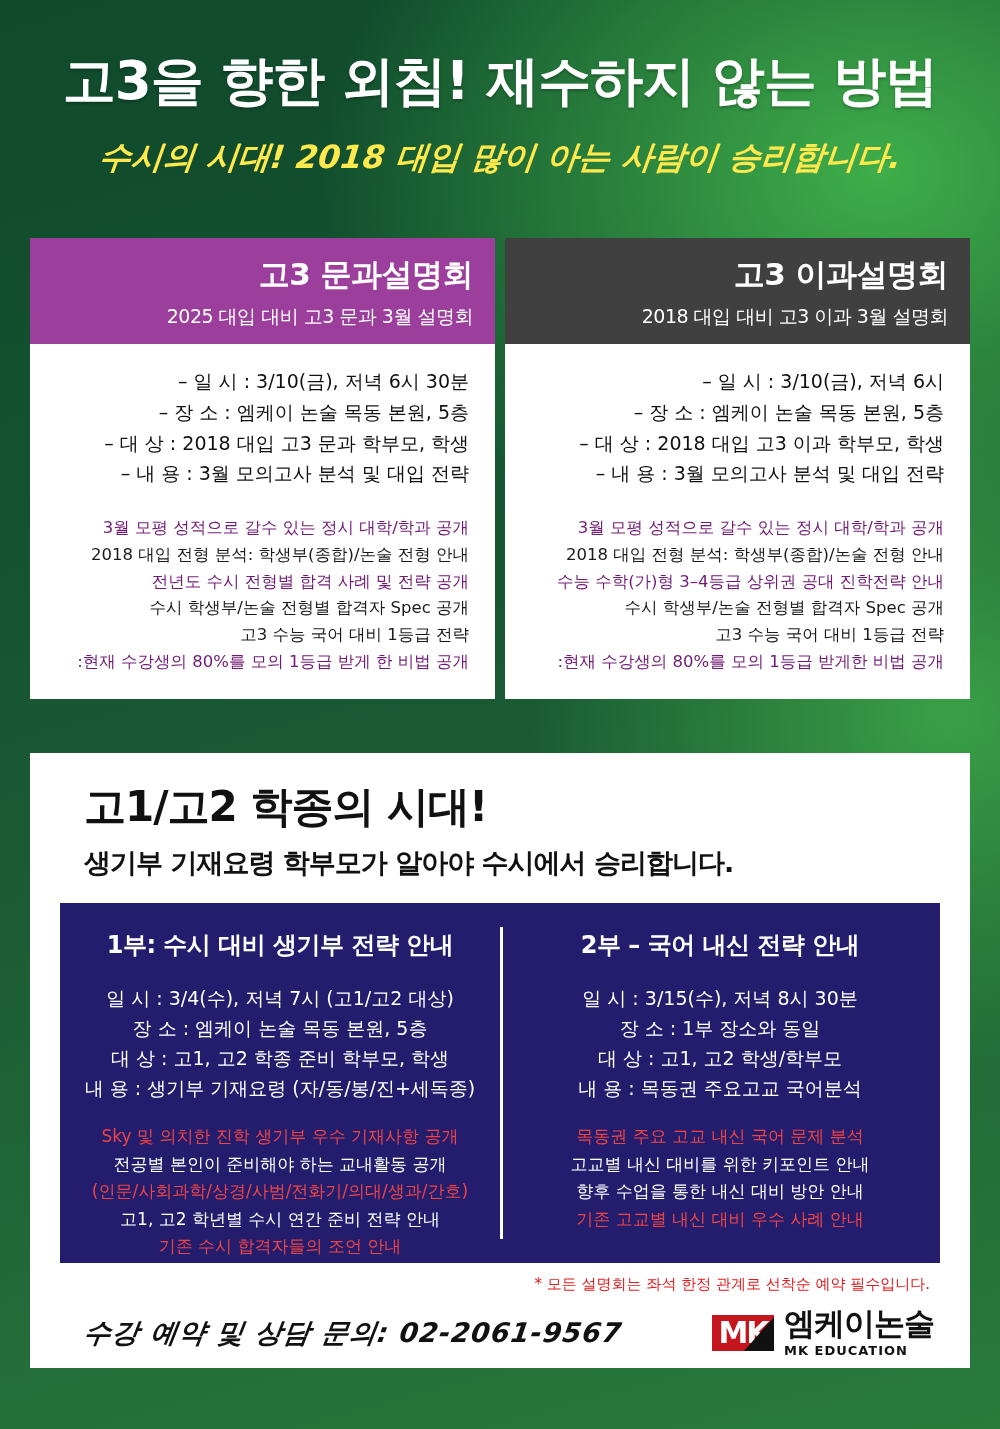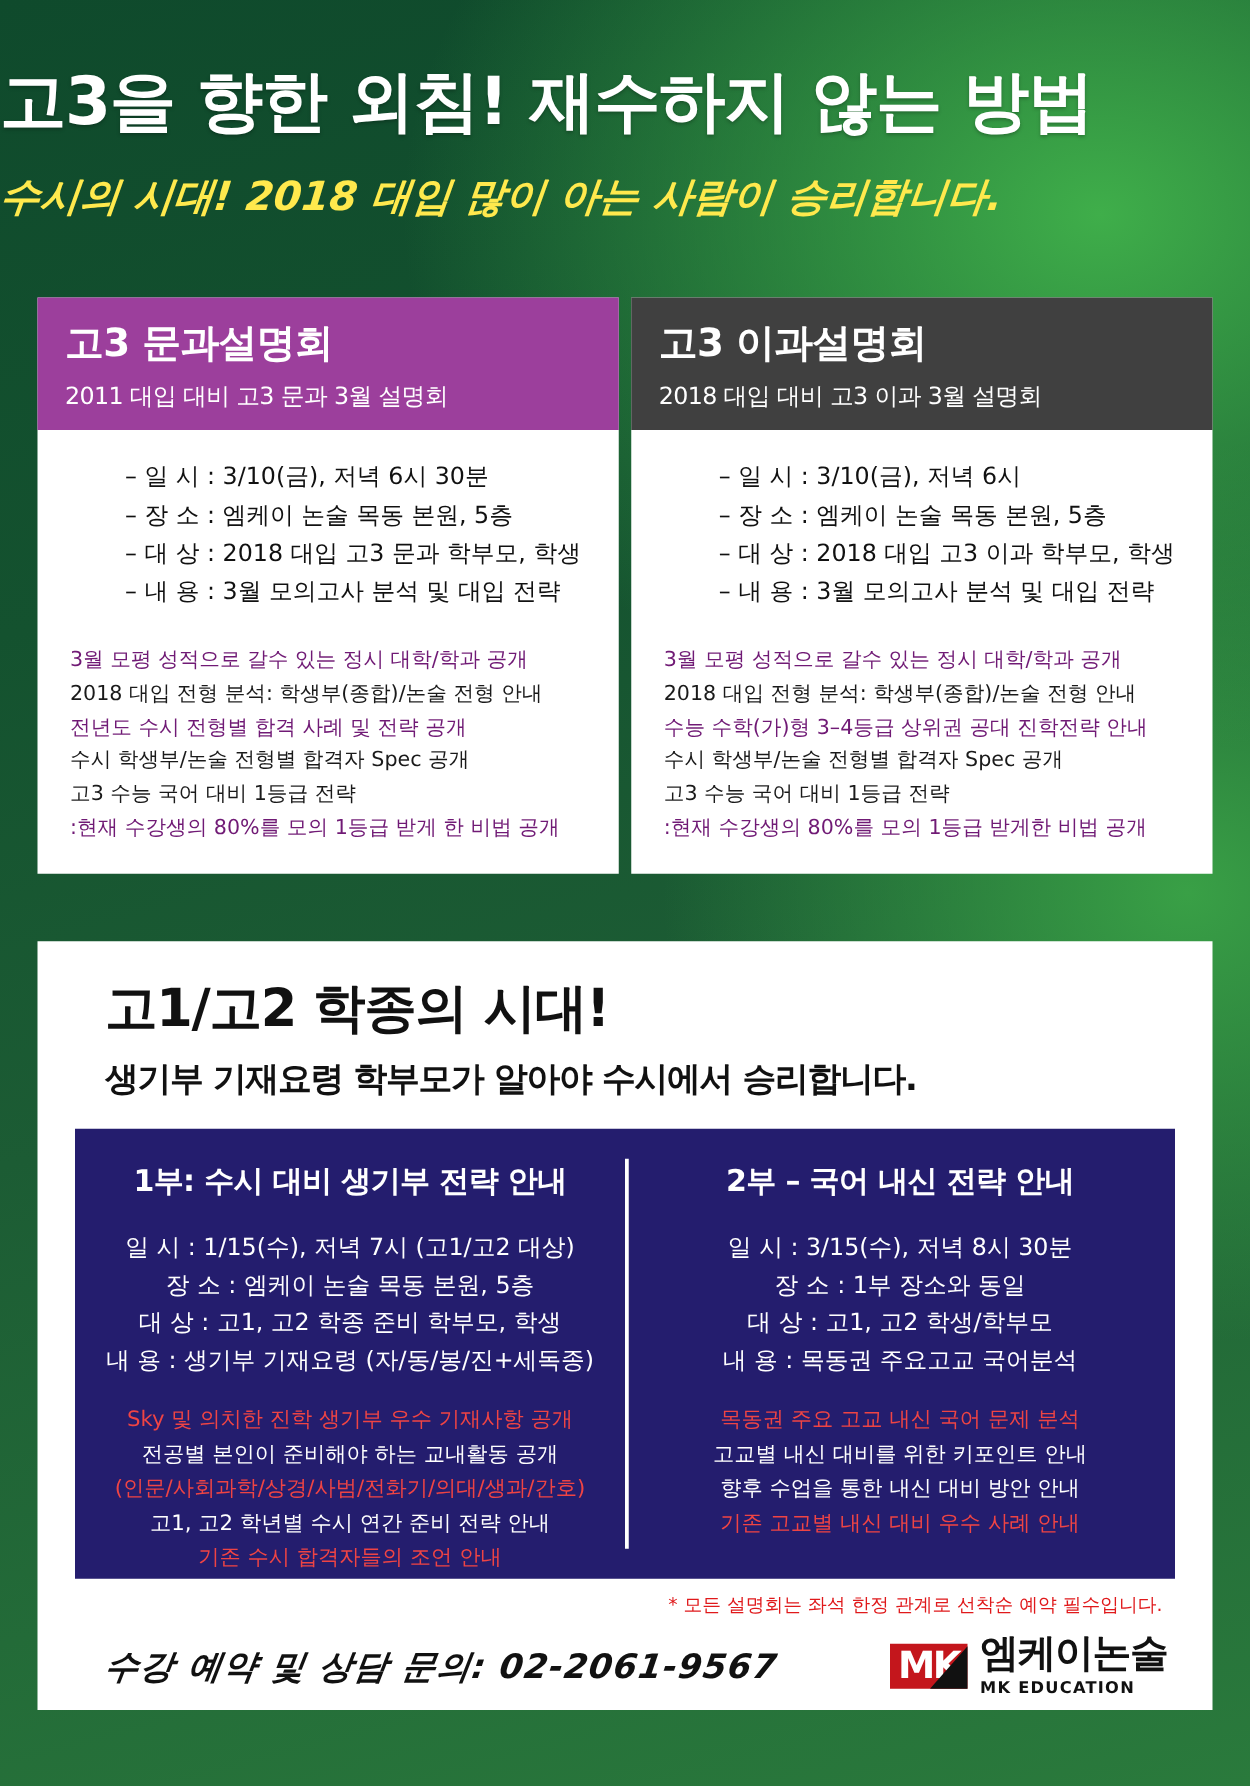--- a/index.html
+++ b/index.html
@@ -12,21 +12,21 @@
   }
   .poster {
     position: absolute; inset: 0;
     background:
       radial-gradient(ellipse 900px 700px at 88% 12%, #3fae4a 0%, rgba(63,174,74,0) 62%),
       radial-gradient(ellipse 700px 600px at 95% 50%, #39a046 0%, rgba(57,160,70,0) 60%),
       linear-gradient(165deg, #0f4a2c 0%, #14522f 30%, #1c5c34 55%, #2a7a3c 100%);
   }
   .headline-wrap {
     position: absolute; top: 46px; left: 0; right: 0;
-    text-align: left;
+    text-align: center;
   }
   .headline {
     color: #ffffff;
     font-size: 53px;
     font-weight: bold;
     letter-spacing: -1px;
     text-shadow: 0 2px 3px rgba(0,0,0,0.25);
     white-space: nowrap;
   }
   .subheadline {
@@ -46,20 +46,21 @@
     top: 238px; left: 30px;
     width: 940px;
     display: flex;
     gap: 10px;
   }
   .card {
     width: 540px;
     background: #ffffff;
     display: flex;
     flex-direction: column;
+    text-align: right;
   }
   .card-head {
     padding: 16px 22px 14px 22px;
     color: #ffffff;
   }
   .card-head.purple { background: #9c3f9c; }
   .card-head.teal { background: #404040; }
   .card-title {
     font-size: 31px;
     font-weight: bold;
@@ -230,21 +231,21 @@
   <div class="headline-wrap">
     <div class="headline">고3을 향한 외침! 재수하지 않는 방법</div>
     <div class="subheadline">수시의 시대! 2018 대입 많이 아는 사람이 승리합니다.</div>
   </div>
 
   <div class="top-row">
 
     <div class="card">
       <div class="card-head purple">
         <div class="card-title">고3 문과설명회</div>
-        <div class="card-sub">2011 대입 대비 고3 문과 3월 설명회</div>
+        <div class="card-sub">2025 대입 대비 고3 문과 3월 설명회</div>
       </div>
       <div class="card-body">
         <div class="bullet-group">
           <div class="info-line">– 일 시 : 3/10(금), 저녁 6시 30분</div>
           <div class="info-line">– 장 소 : 엠케이 논술 목동 본원, 5층</div>
           <div class="info-line">– 대 상 : 2018 대입 고3 문과 학부모, 학생</div>
           <div class="info-line">– 내 용 : 3월 모의고사 분석 및 대입 전략</div>
         </div>
         <div>
           <div class="note-red">3월 모평 성적으로 갈수 있는 정시 대학/학과 공개</div>
@@ -284,21 +285,21 @@
 
   <div class="bottom-panel">
     <div class="b-title">고1/고2 학종의 시대!</div>
     <div class="b-sub">생기부 기재요령 학부모가 알아야 수시에서 승리합니다.</div>
 
     <div class="navy-box">
       <div class="navy-divider"></div>
 
       <div class="navy-col">
         <div class="navy-h">1부: 수시 대비 생기부 전략 안내</div>
-        <div class="navy-line">일 시 : 1/15(수), 저녁 7시 (고1/고2 대상)</div>
+        <div class="navy-line">일 시 : 3/4(수), 저녁 7시 (고1/고2 대상)</div>
         <div class="navy-line">장 소 : 엠케이 논술 목동 본원, 5층</div>
         <div class="navy-line">대 상 : 고1, 고2 학종 준비 학부모, 학생</div>
         <div class="navy-line">내 용 : 생기부 기재요령 (자/동/봉/진+세독종)</div>
         <div class="gap"></div>
         <div class="navy-red">Sky 및 의치한 진학 생기부 우수 기재사항 공개</div>
         <div class="navy-white">전공별 본인이 준비해야 하는 교내활동 공개</div>
         <div class="navy-red">(인문/사회과학/상경/사범/전화기/의대/생과/간호)</div>
         <div class="navy-white">고1, 고2 학년별 수시 연간 준비 전략 안내</div>
         <div class="navy-red">기존 수시 합격자들의 조언 안내</div>
       </div>

